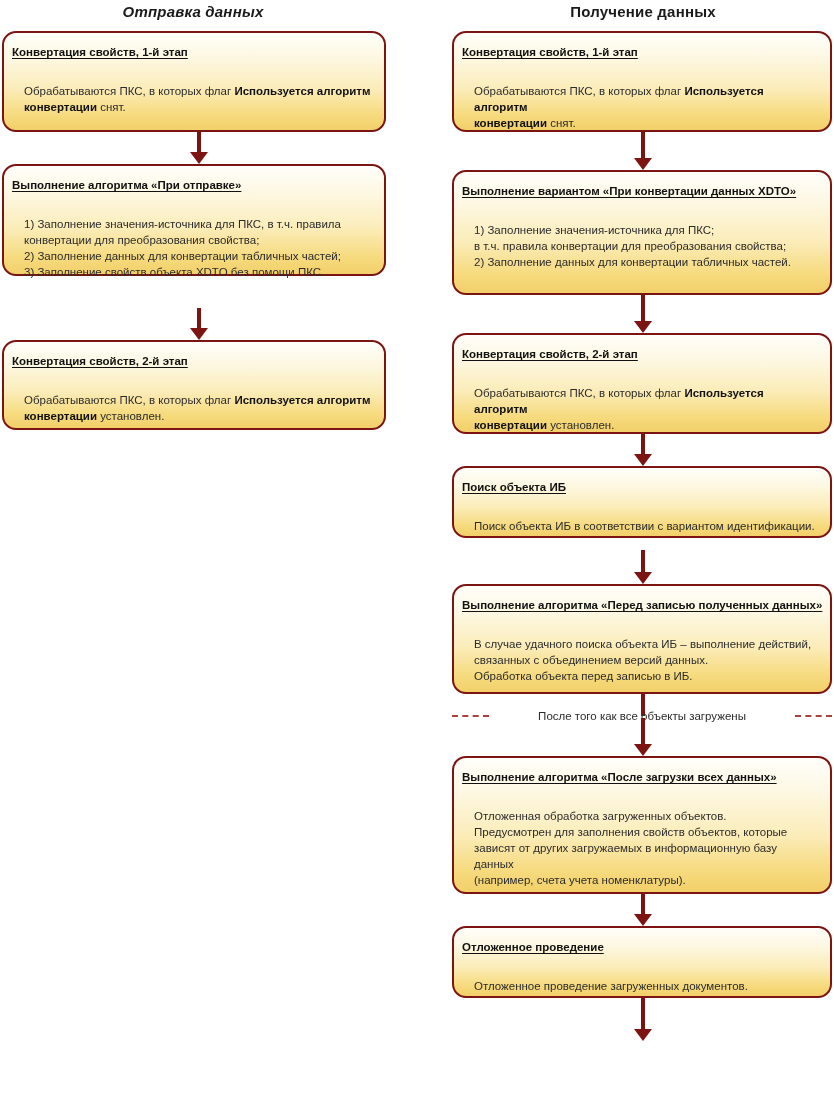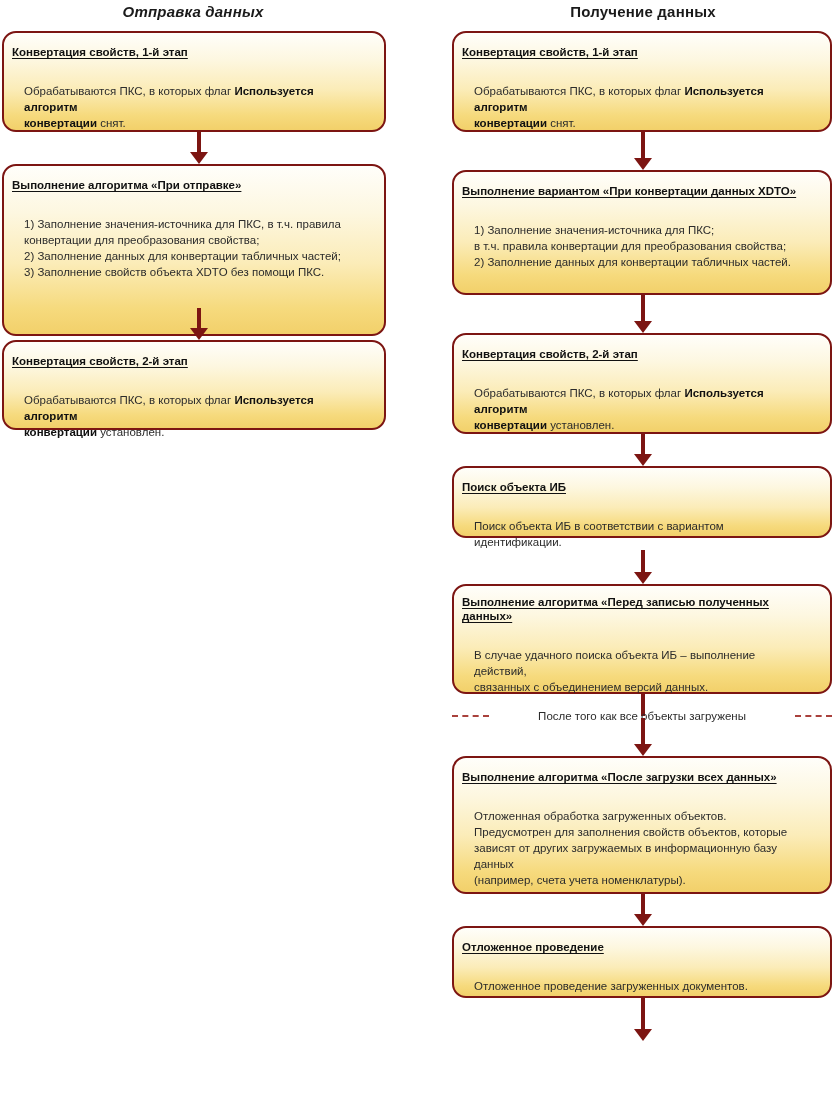--- a/index.html
+++ b/index.html
@@ -40,21 +40,21 @@
     position: absolute;
     box-sizing: border-box;
     border: 2px solid #7c1512;
     border-radius: 14px;
     background: linear-gradient(to bottom,
                 #fffefa 0%,
                 #fdf7e0 28%,
                 #fbecb8 58%,
                 #f6da7d 85%,
                 #f2d06a 100%);
-    padding: 9px 16px 8px 8px;
+    padding: 9px 0 8px 8px;
   }
   .node-title {
     font-size: 11.5px;
     font-weight: bold;
     color: #111111;
     text-decoration: underline;
     text-underline-offset: 2px;
     line-height: 14px;
     margin: 0 0 12px 0;
     display: inline-block;
@@ -126,21 +126,21 @@
         <span class="ln"><span>Обрабатываются ПКС, в которых флаг </span><b>Используется алгоритм</b></span>
         <span class="ln"><b>конвертации</b><span> снят.</span></span>
       </div>
   </div>
 
   <div class="arrow" style="left:190px; top:132px; height:32px;">
     <div class="shaft" style="height:20px;"></div>
     <div class="head" style="top:20px;"></div>
   </div>
 
-  <div class="node" style="left:2px; top:164px; width:384px; height:172px;">
+  <div class="node" style="left:2px; top:164px; width:384px; height:112px;">
     <div class="node-title">Выполнение алгоритма «При отправке»</div>
     <div class="node-body">
         <span class="ln"><span>1) Заполнение значения-источника для ПКС, в т.ч. правила</span></span>
         <span class="ln"><span>конвертации для преобразования свойства;</span></span>
         <span class="ln"><span>2) Заполнение данных для конвертации табличных частей;</span></span>
         <span class="ln"><span>3) Заполнение свойств объекта XDTO без помощи ПКС.</span></span>
       </div>
   </div>
 
   <div class="arrow" style="left:190px; top:308px; height:32px;">
@@ -206,20 +206,21 @@
   <div class="arrow" style="left:634px; top:550px; height:34px;">
     <div class="shaft" style="height:22px;"></div>
     <div class="head" style="top:22px;"></div>
   </div>
 
   <div class="node" style="left:452px; top:584px; width:380px; height:110px;">
     <div class="node-title">Выполнение алгоритма «Перед записью полученных данных»</div>
     <div class="node-body">
         <span class="ln"><span>В случае удачного поиска объекта ИБ – выполнение действий,</span></span>
         <span class="ln"><span>связанных с объединением версий данных.</span></span>
+        <span class="ln"><span>Обработка объекта перед записью в ИБ.</span></span>
       </div>
   </div>
 
   <div class="arrow" style="left:634px; top:694px; height:22px;">
     <div class="shaft" style="height:22px;"></div>
   </div>
 
   <div class="separator" style="left:452px; top:707px; width:380px;gap:48px;">
     <div class="dash-line"></div>
     <div class="sep-label">После того как все объекты загружены</div>

